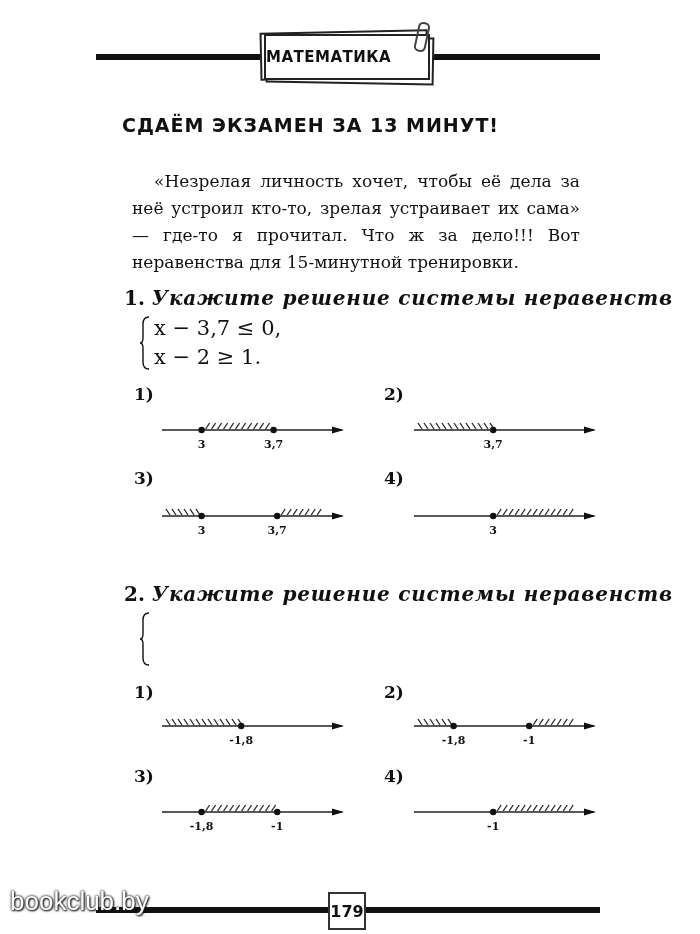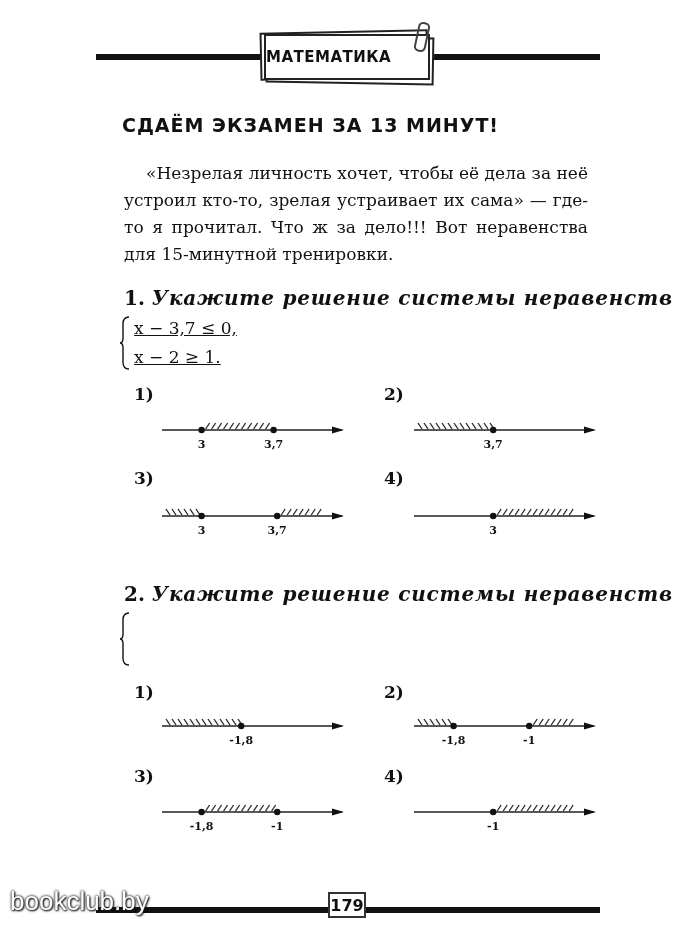--- a/index.html
+++ b/index.html
@@ -10,38 +10,38 @@
   .hdr-tag { position: absolute; left: 264px; top: 34px; width: 166px; height: 46px; }
   .hdr-tag .card { position: absolute; border: 2px solid #222; background: #fff; }
   .hdr-tag .card.back1 { left: -4px; top: -3px; width: 164px; height: 44px; transform: rotate(-1.2deg); }
   .hdr-tag .card.back2 { left: 2px; top: 2px; width: 164px; height: 44px; transform: rotate(1deg); }
   .hdr-tag .card.front { left: 0; top: 0; width: 162px; height: 42px; display: flex; align-items: center; }
   .hdr-tag .label { font-family: "DejaVu Sans", sans-serif; font-weight: 900; font-size: 15px; letter-spacing: 0.5px; }
   .clip { position: absolute; left: 152px; top: -12px; width: 8px; height: 26px; border: 2px solid #444; border-radius: 5px; background: transparent; transform: rotate(12deg); }
 
   .title { position: absolute; left: 122px; top: 114px; font-family: "DejaVu Sans", sans-serif; font-weight: 900; font-size: 19px; letter-spacing: 1px; }
   .para { position: absolute; left: 124px; top: 160px; width: 464px; font-size: 17px; line-height: 27px; text-align: justify; }
-  .para p { margin: 0; text-indent: 22px; }
+  .para p { margin: 8px; text-indent: 22px; }
 
   .task-head { position: absolute; left: 124px; font-size: 20px; font-weight: bold; }
   .task-head .num { font-style: normal; }
   .task-head .txt { font-style: italic; letter-spacing: 0.8px; }
-  .system { position: absolute; left: 120px; font-size: 17px; line-height: 29px; padding-left: 14px; text-decoration: underline; }
+  .system { position: absolute; left: 140px; font-size: 21px; line-height: 29px; padding-left: 14px; }
   .system .brace { position: absolute; left: 0; top: 2px; height: 54px; width: 10px; }
   .system .row { font-family: "DejaVu Serif", serif; }
 
   .opt-label { position: absolute; font-weight: bold; font-size: 17px; }
   .numline { position: absolute; width: 190px; height: 40px; }
   .numline svg { overflow: visible; }
   .nl-tick { position: absolute; font-size: 11px; font-weight: bold; transform: translateX(-50%); top: 18px; white-space: nowrap; }
 
   .footer-line { position: absolute; top: 907px; height: 6px; background: #111; }
   .footer-line.left { left: 96px; width: 232px; }
   .footer-line.right { left: 366px; width: 234px; }
-  .page-box { position: absolute; left: 328px; top: 892px; width: 38px; height: 26px; border: 2px solid #333; background: #fff; display: flex; align-items: center; justify-content: center; font-family: "DejaVu Sans", sans-serif; font-weight: bold; font-size: 16px; box-sizing: border-box; }
+  .page-box { position: absolute; left: 328px; top: 892px; width: 38px; height: 38px; border: 2px solid #333; background: #fff; display: flex; align-items: center; justify-content: center; font-family: "DejaVu Sans", sans-serif; font-weight: bold; font-size: 16px; box-sizing: border-box; }
   .watermark { position: absolute; left: 10px; top: 886px; font-family: "Liberation Sans", sans-serif; font-size: 26px; color: #fff; text-shadow: 0 0 2px #333, 0 0 3px #333, 1px 1px 2px #000; }
 </style>
 </head>
 <body>
 
 <div class="hdr-line left"></div>
 <div class="hdr-line right"></div>
 <div class="hdr-tag">
   <div class="card back1"></div>
   <div class="card back2"></div>

